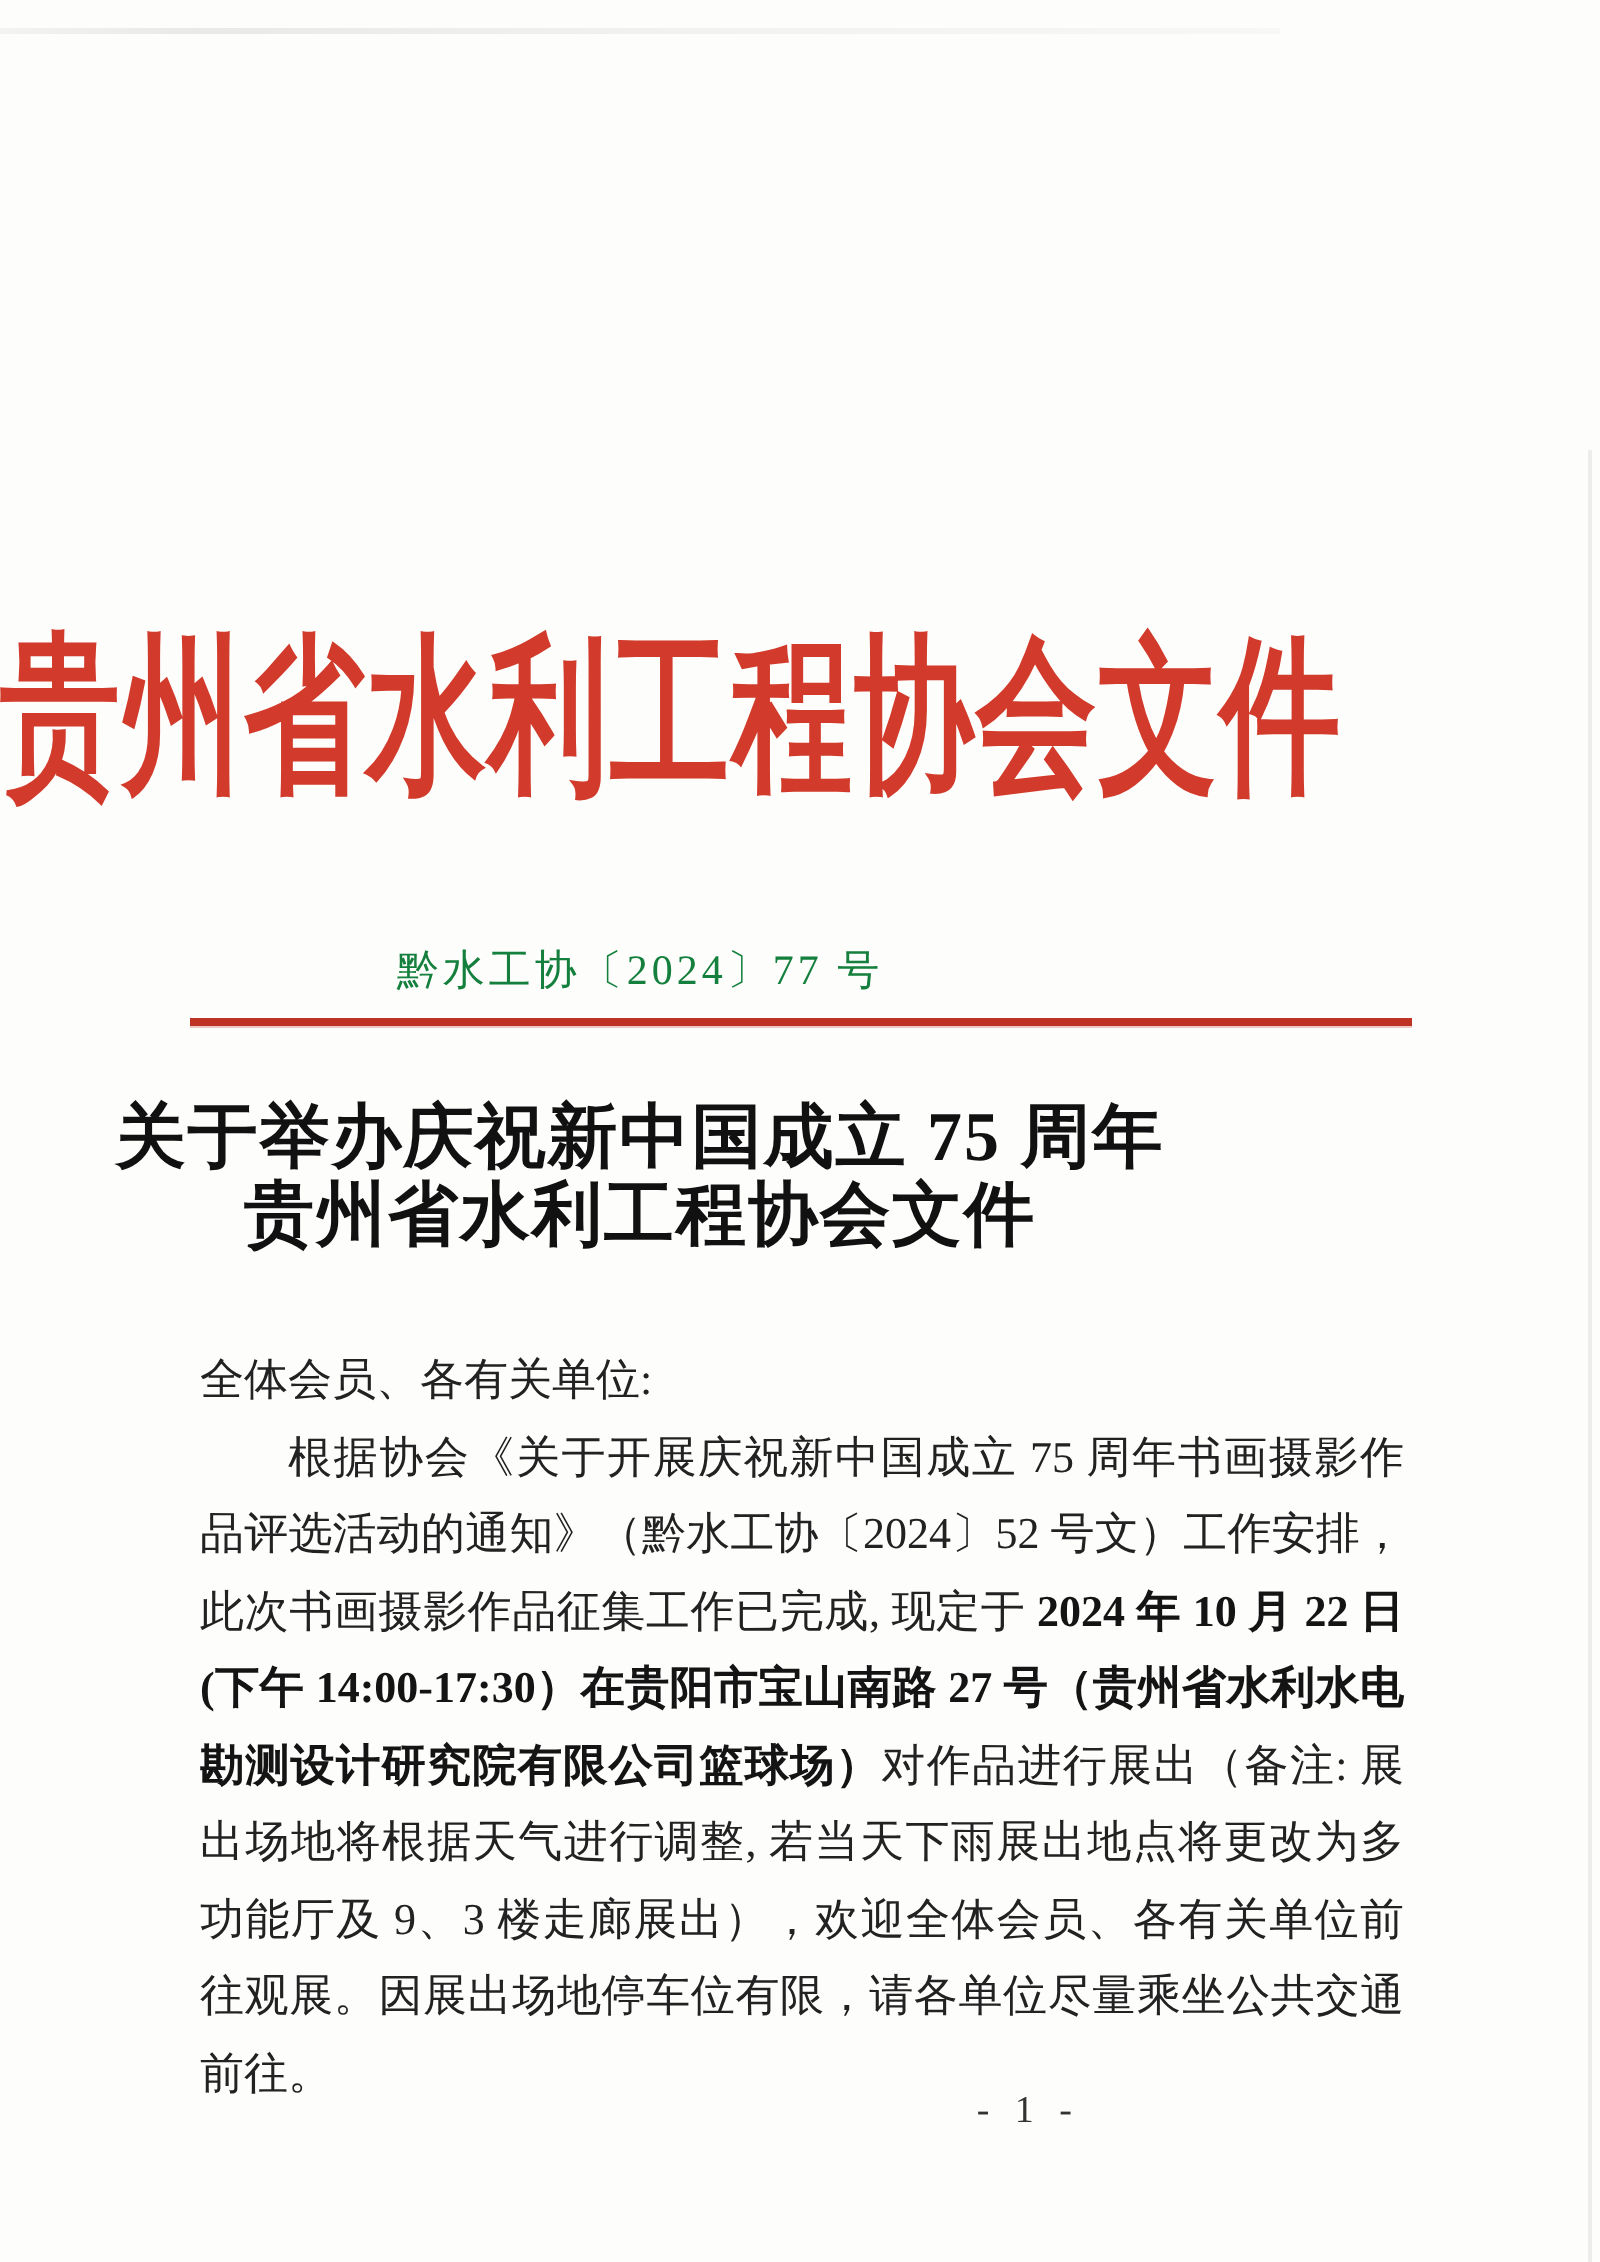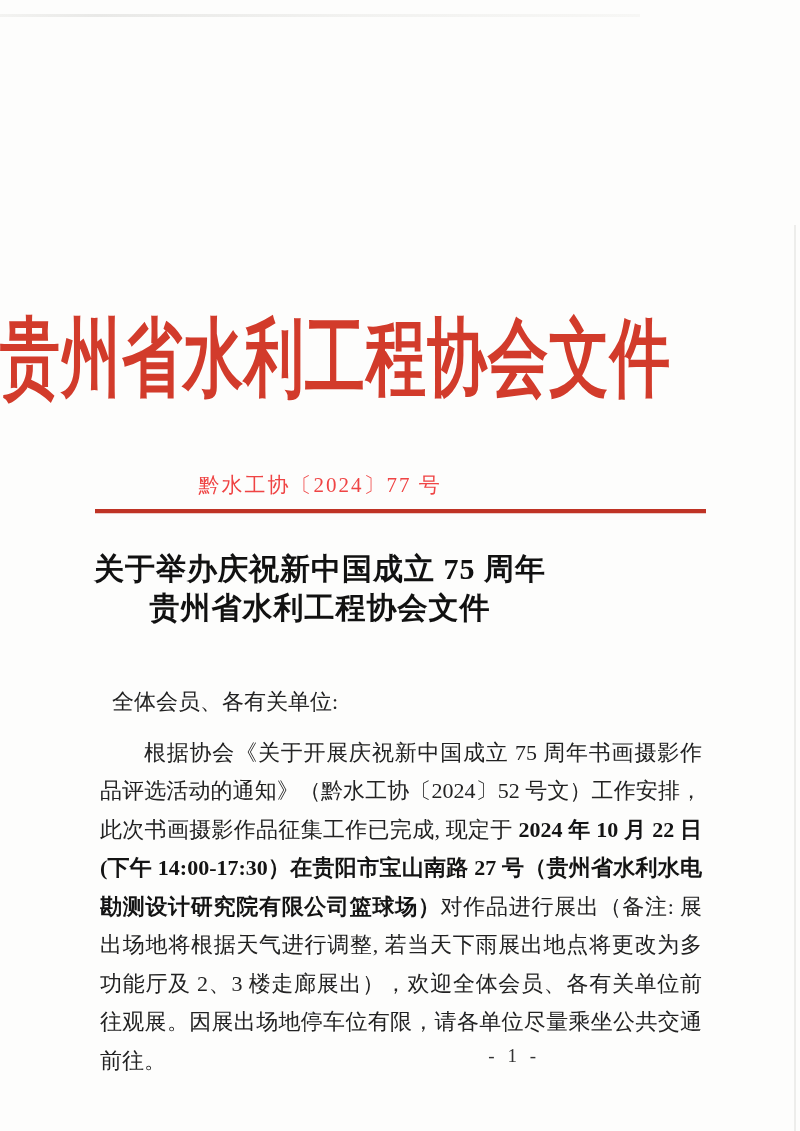--- a/index.html
+++ b/index.html
@@ -44,55 +44,55 @@
     transform-origin: center top;
     white-space: nowrap;
   }
   
   .doc-number {
     position: absolute;
     top: 471px; left: 0;
     width: 100%;
     text-align: center;
     font-size: 21px;
-    color: #ef4444;
+    color: #15803d;
     letter-spacing: 2px;
   }
   
   .red-rule {
     position: absolute;
     top: 509px; left: 95px;
     width: 611px; height: 4px;
     background: #bf3325;
     box-shadow: 0 1px 0 rgba(191,51,37,0.25);
   }
   
   .title {
     position: absolute;
     top: 549px; left: 0;
     width: 100%;
     text-align: center;
-    font-size: 30px;
+    font-size: 35px;
     font-weight: 700;
     color: #111;
     line-height: 39px;
     letter-spacing: 1px;
   }
   
   .body-text {
     position: absolute;
     top: 671px; left: 100px;
     width: 602px;
     font-size: 22px;
     color: #222;
     line-height: 38.5px;
     text-align: justify;
   }
   .salutation {
-    margin: 12px;
+    margin: 0;
     text-align: left;
   }
   .para {
     margin: 0;
     text-indent: 2em;
   }
   .para .bold {
     font-weight: 700;
     color: #141414;
   }
@@ -120,18 +120,18 @@
 
   <div class="red-rule"></div>
 
   <div class="title">
     <div>关于举办庆祝新中国成立 75 周年</div>
     <div>贵州省水利工程协会文件</div>
   </div>
 
   <div class="body-text">
     <p class="salutation">全体会员、各有关单位:</p>
-    <p class="para"><span>根据协会《关于开展庆祝新中国成立 75 周年书画摄影作品评选活动的通知》（黔水工协〔2024〕52 号文）工作安排，此次书画摄影作品征集工作已完成, 现定于 </span><span class="bold">2024 年 10 月 22 日(下午 14:00-17:30）在贵阳市宝山南路 27 号（贵州省水利水电勘测设计研究院有限公司篮球场）</span><span>对作品进行展出（备注: 展出场地将根据天气进行调整, 若当天下雨展出地点将更改为多功能厅及 2、3 楼走廊展出），欢迎全体会员、各有关单位前往观展。因展出场地停车位有限，请各单位尽量乘坐公共交通前往。</span></p>
+    <p class="para"><span>根据协会《关于开展庆祝新中国成立 75 周年书画摄影作品评选活动的通知》（黔水工协〔2024〕52 号文）工作安排，此次书画摄影作品征集工作已完成, 现定于 </span><span class="bold">2024 年 10 月 22 日(下午 14:00-17:30）在贵阳市宝山南路 27 号（贵州省水利水电勘测设计研究院有限公司篮球场）</span><span>对作品进行展出（备注: 展出场地将根据天气进行调整, 若当天下雨展出地点将更改为多功能厅及 9、3 楼走廊展出），欢迎全体会员、各有关单位前往观展。因展出场地停车位有限，请各单位尽量乘坐公共交通前往。</span></p>
   </div>
 
   <div class="page-num">- 1 -</div>
 
 </div>
 
 </body></html>

